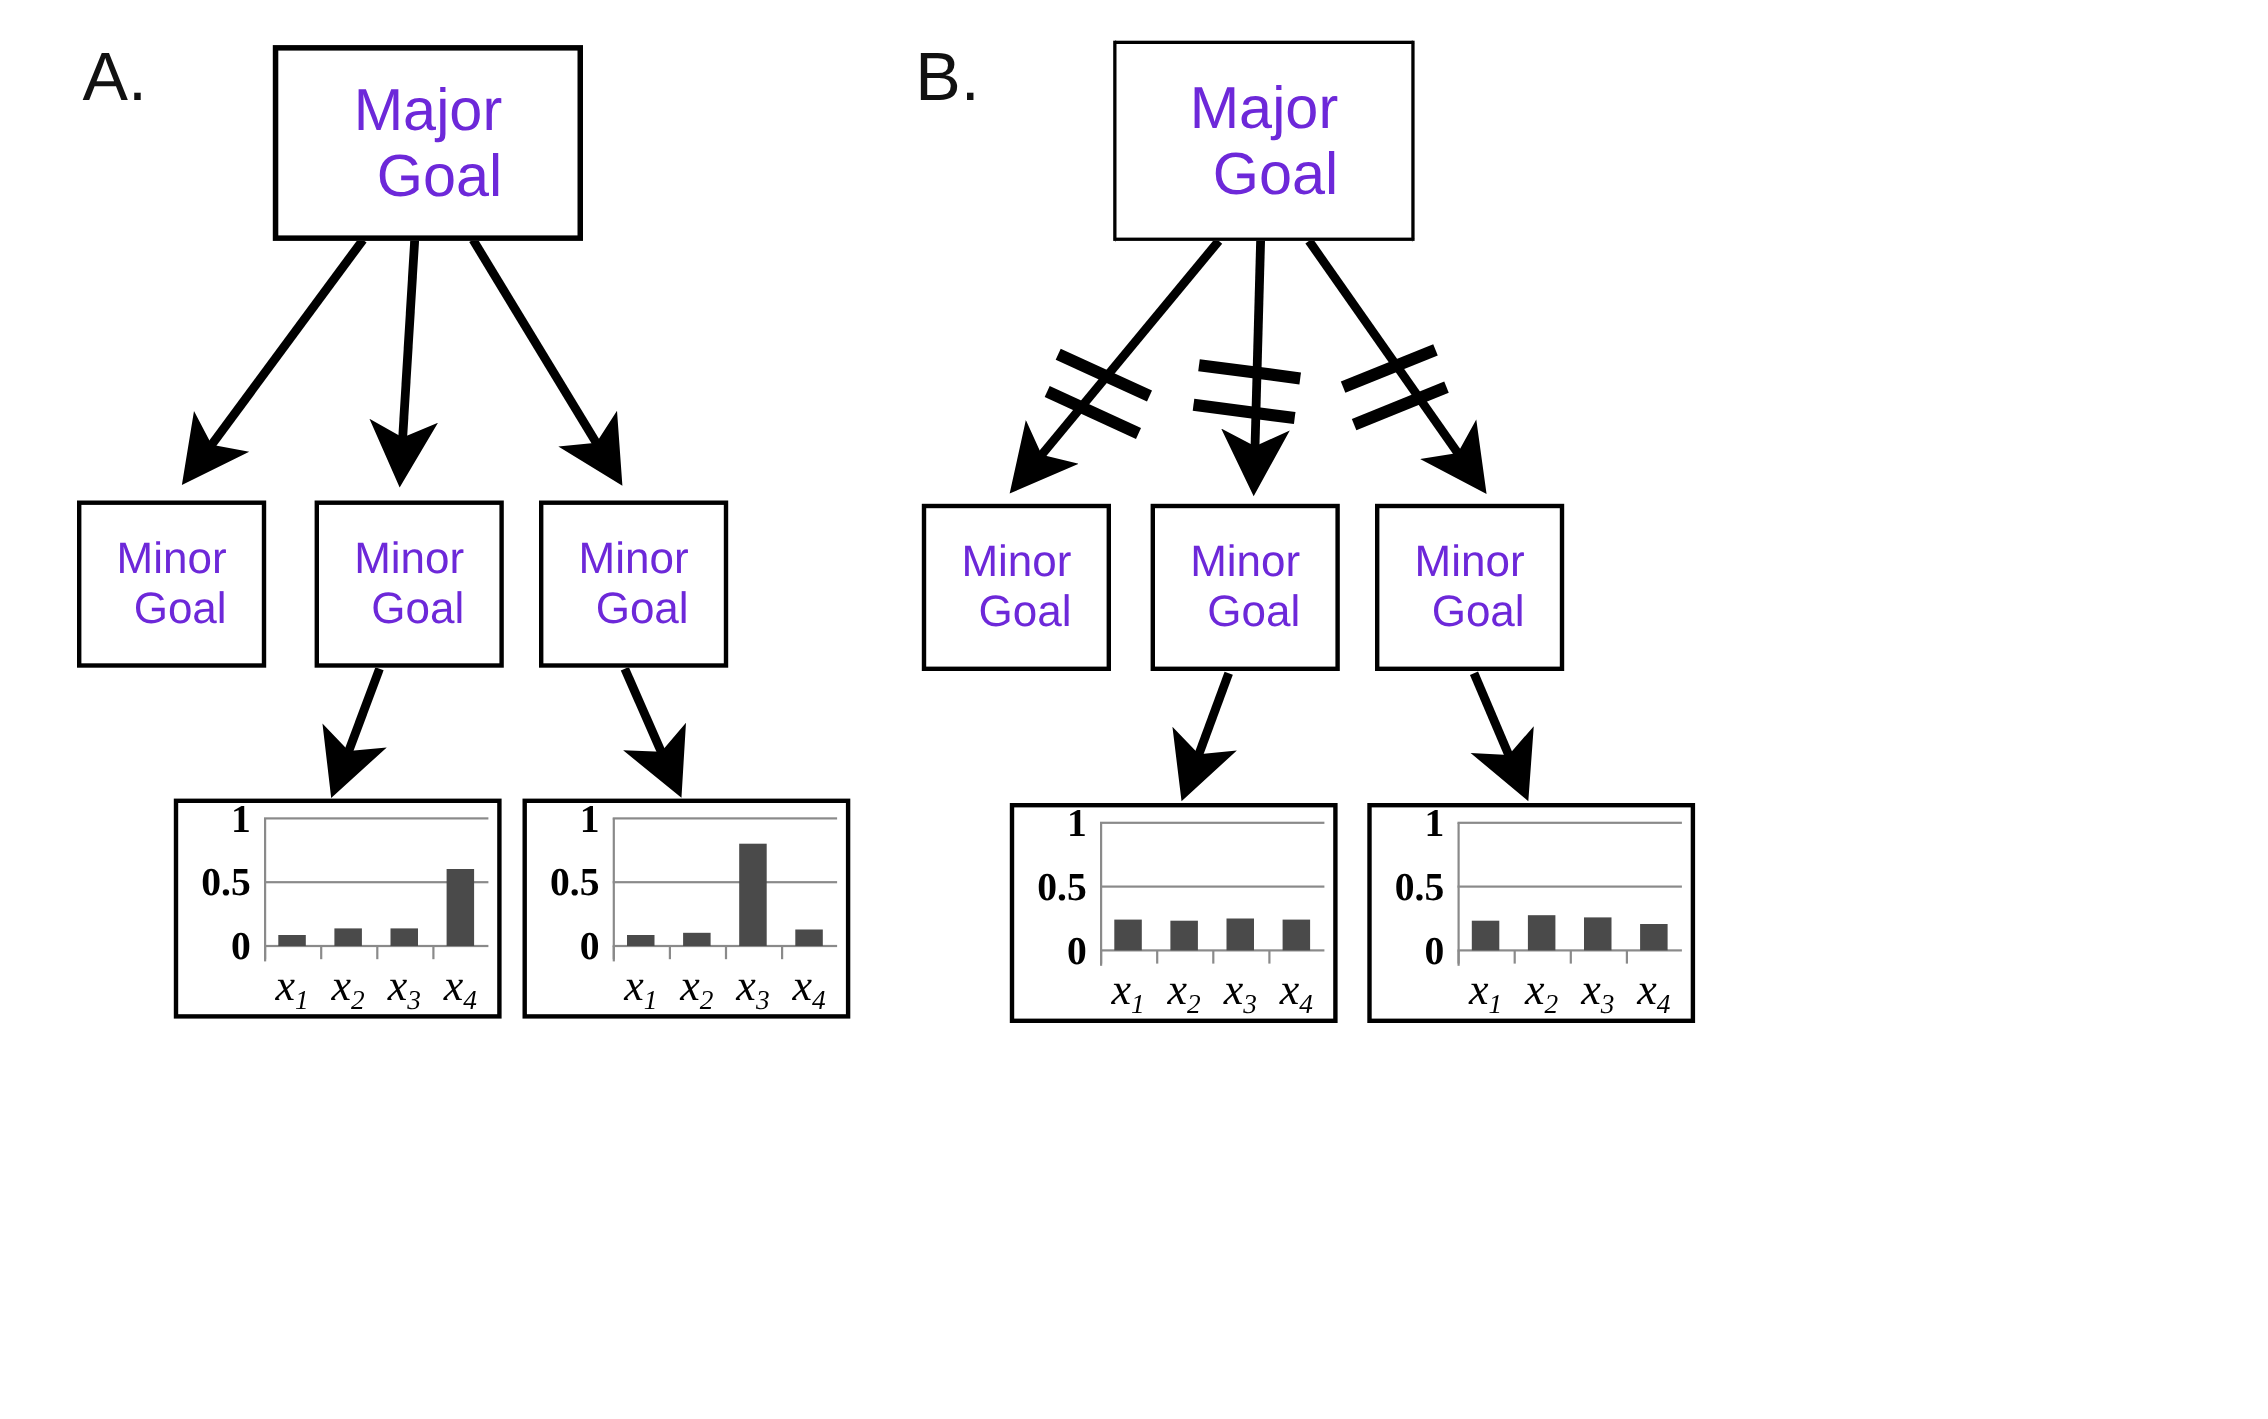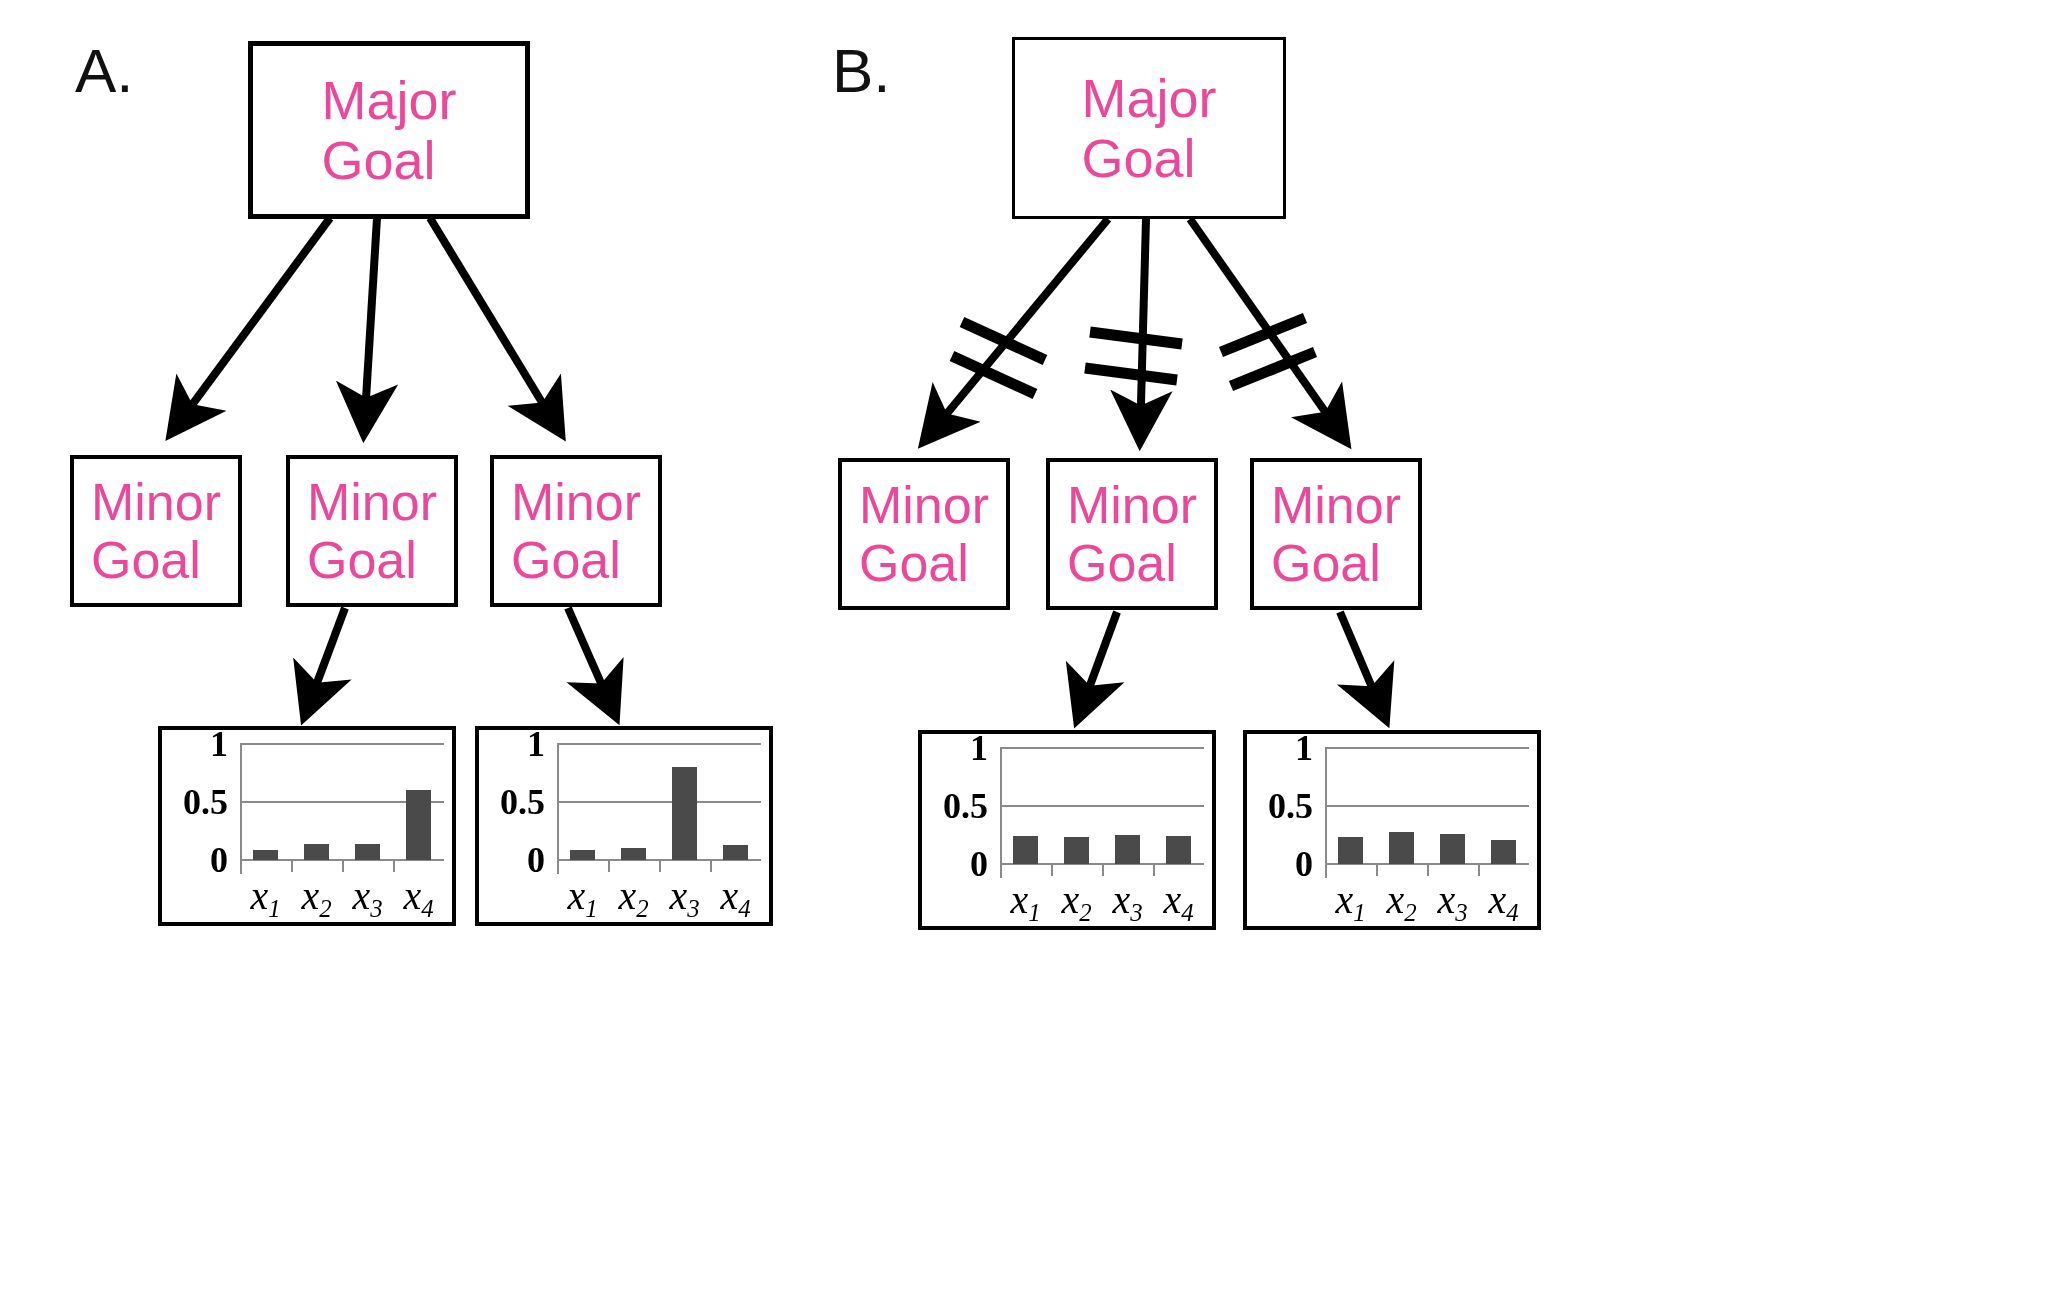--- a/index.html
+++ b/index.html
@@ -23,29 +23,29 @@
   }
 
   .goal-box{
     position:absolute;
     background:#ffffff;
     border:4px solid #000;
     box-sizing:border-box;
     display:flex;
     align-items:center;
     justify-content:center;
-    text-align:left;
+    text-align:right;
     font-family:"Liberation Sans", sans-serif;
-    color:#ec4899;
+    color:#6d28d9;
     line-height:1.12;
     white-space:pre-line;
   }
   .goal-box.major{ font-size:54px; border-width:5px; }
   .goal-box.major.struck{ border-width:3px; }
-  .goal-box.minor{ font-size:52px; border-width:4px; }
+  .goal-box.minor{ font-size:40px; border-width:4px; }
 
   .chart-frame{
     position:absolute;
     background:#ffffff;
     border:4px solid #000;
     box-sizing:border-box;
   }
   .chart-inner{position:absolute;left:0;top:0;width:100%;height:100%;}
 
   .ylabel{

